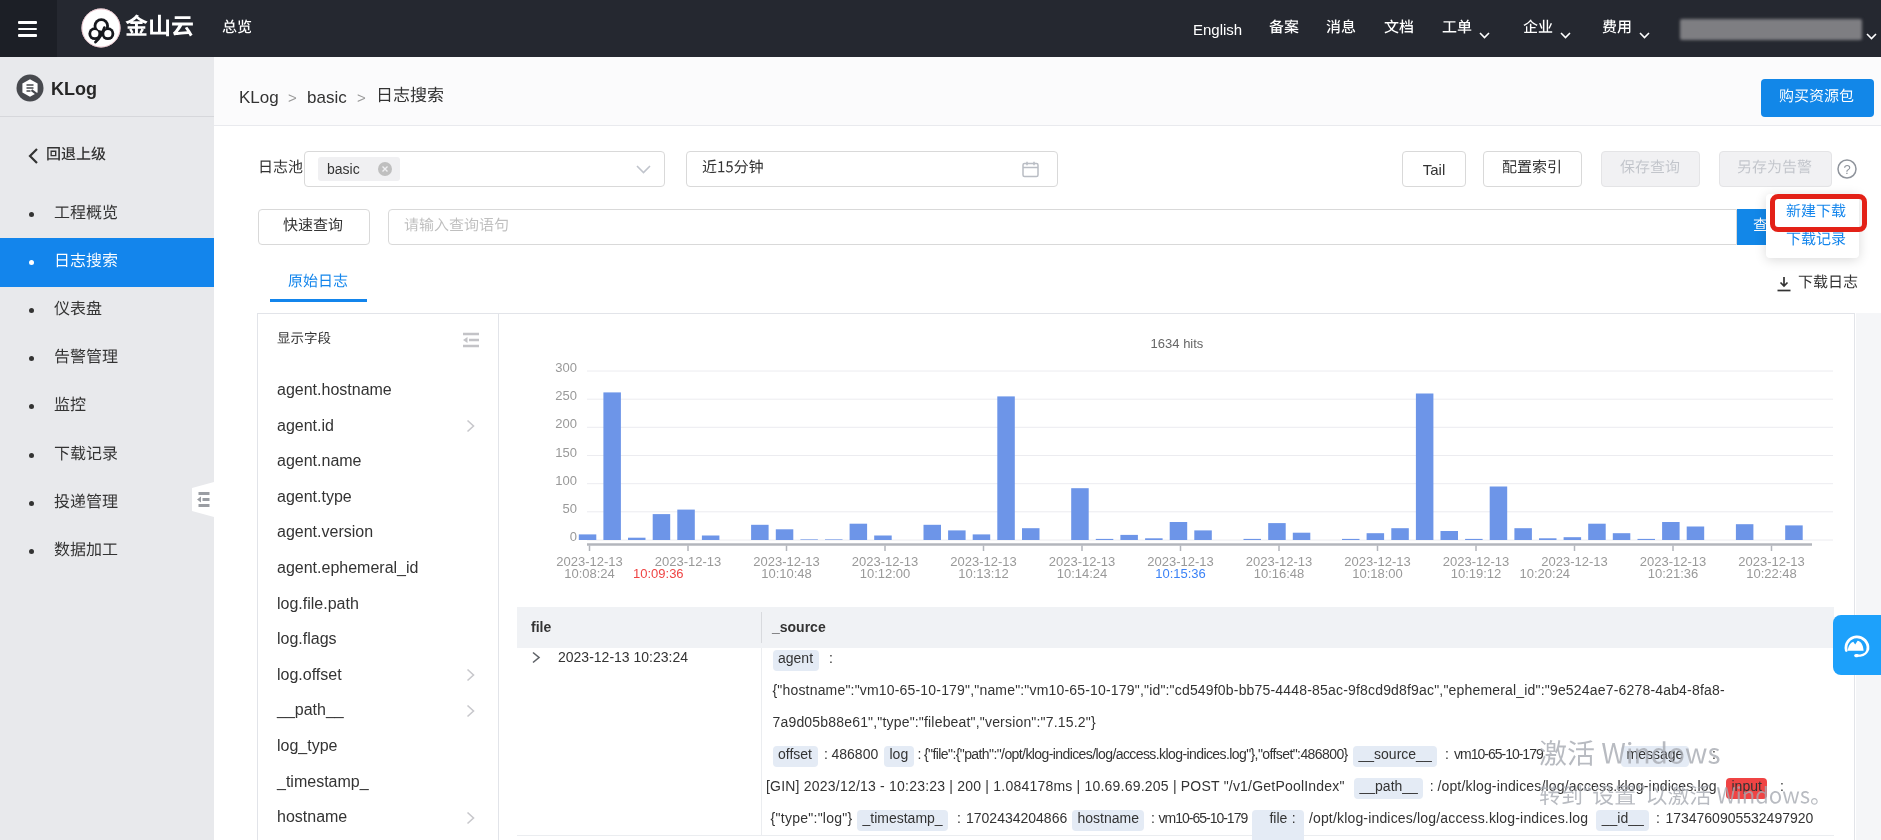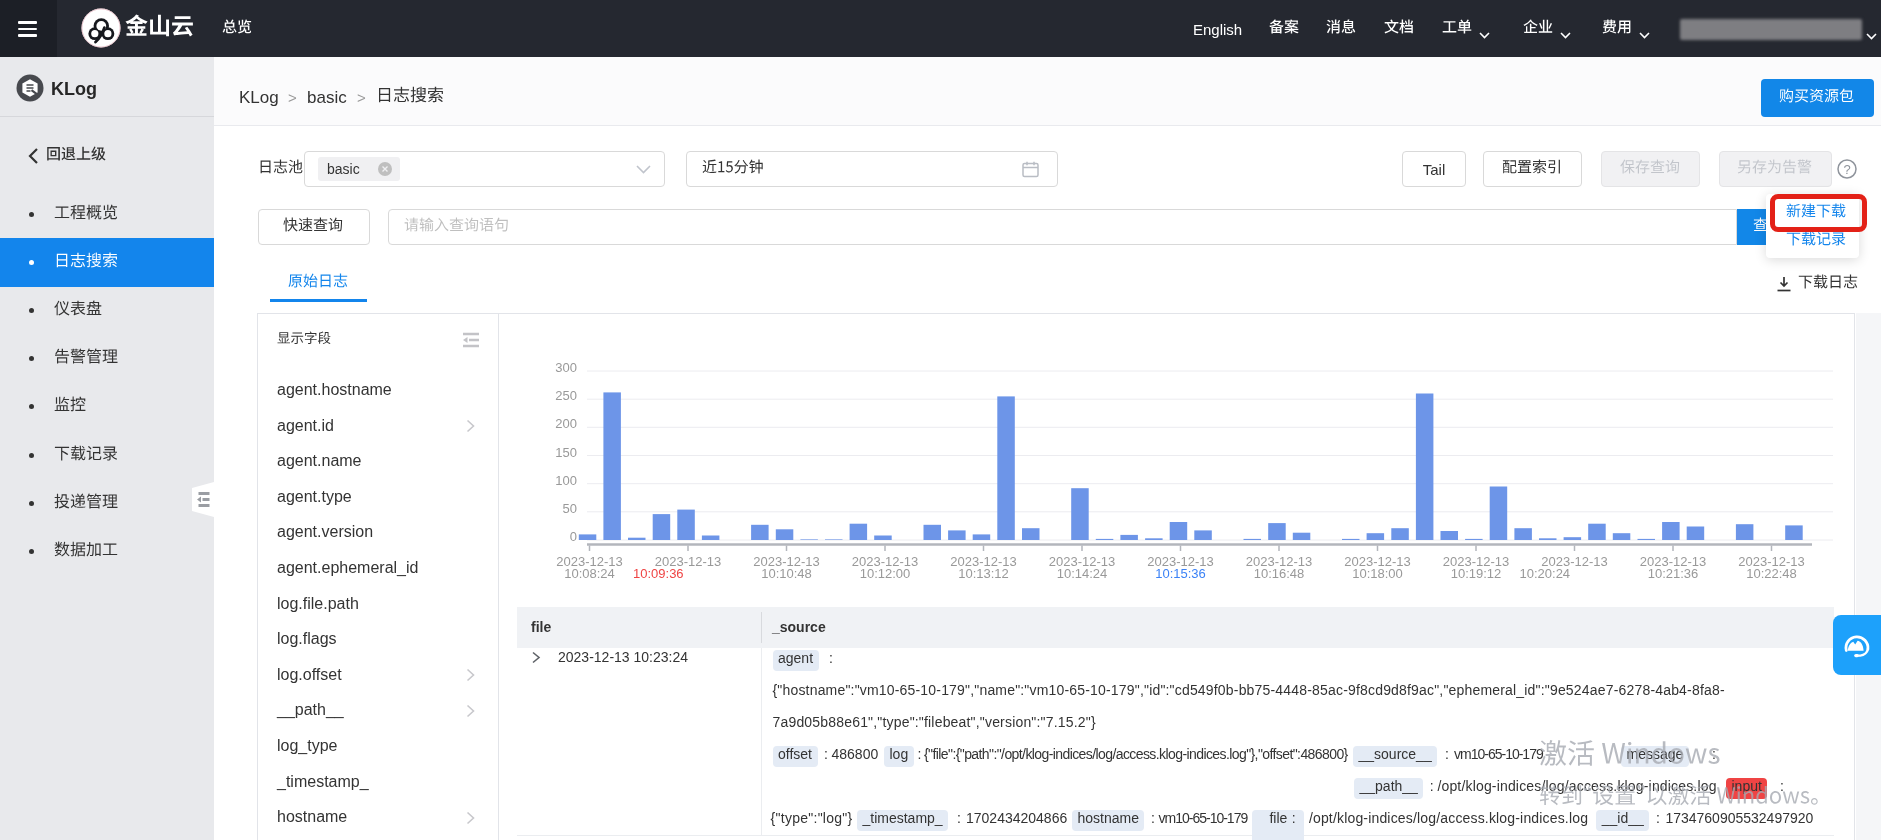--- a/index.html
+++ b/index.html
@@ -281,20 +281,21 @@
 <div style="position:absolute;left:277px;top:699.4px;font:normal 16px 'Liberation Sans', sans-serif;color:#333;line-height:22px;white-space:nowrap">__path__</div>
 <svg class="abs" style="left:466px;top:703.9px" width="9" height="14" xmlns="http://www.w3.org/2000/svg">
       <path d="M1.5 1.5l6 5.5-6 5.5" fill="none" stroke="#c8c8cc" stroke-width="1.6"></path>
     </svg>
 <div style="position:absolute;left:277px;top:735.0px;font:normal 16px 'Liberation Sans', sans-serif;color:#333;line-height:22px;white-space:nowrap">log_type</div>
 <div style="position:absolute;left:277px;top:770.6px;font:normal 16px 'Liberation Sans', sans-serif;color:#333;line-height:22px;white-space:nowrap">_timestamp_</div>
 <div style="position:absolute;left:277px;top:806.2px;font:normal 16px 'Liberation Sans', sans-serif;color:#333;line-height:22px;white-space:nowrap">hostname</div>
 <svg class="abs" style="left:466px;top:810.7px" width="9" height="14" xmlns="http://www.w3.org/2000/svg">
       <path d="M1.5 1.5l6 5.5-6 5.5" fill="none" stroke="#c8c8cc" stroke-width="1.6"></path>
     </svg>
+<div style="position:absolute;left:499px;top:333.5px;font:normal 13px 'Liberation Sans', sans-serif;color:#666;line-height:19px;white-space:nowrap;width:1356px;text-align:center">1634 hits</div>
 <svg class="abs" style="left:499px;top:360px" width="1356" height="232" xmlns="http://www.w3.org/2000/svg">
       <line x1="88" y1="180.0" x2="1334" y2="180.0" stroke="#ececf0" stroke-width="1"></line>
       <line x1="88" y1="151.8" x2="1334" y2="151.8" stroke="#ececf0" stroke-width="1"></line>
       <line x1="88" y1="123.7" x2="1334" y2="123.7" stroke="#ececf0" stroke-width="1"></line>
       <line x1="88" y1="95.5" x2="1334" y2="95.5" stroke="#ececf0" stroke-width="1"></line>
       <line x1="88" y1="67.3" x2="1334" y2="67.3" stroke="#ececf0" stroke-width="1"></line>
       <line x1="88" y1="39.2" x2="1334" y2="39.2" stroke="#ececf0" stroke-width="1"></line>
       <line x1="88" y1="11.0" x2="1334" y2="11.0" stroke="#ececf0" stroke-width="1"></line>
       <line x1="88" y1="184.5" x2="1313" y2="184.5" stroke="#b3b6bc" stroke-width="2.5"></line>
       <line x1="90.5" y1="185.5" x2="90.5" y2="191.0" stroke="#b3b6bc" stroke-width="1.5"></line>
@@ -405,20 +406,21 @@
 <div style="position:absolute;left:824px;top:745.5px;height:21px;line-height:21px;font:14px 'Liberation Sans',sans-serif;color:#333;white-space:nowrap">:</div>
 <div style="position:absolute;left:831.5px;top:745.5px;height:21px;line-height:21px;font:14px 'Liberation Sans',sans-serif;color:#333;white-space:nowrap">486800</div>
 <div style="position:absolute;left:884px;top:745.5px;height:21px;line-height:21px;background:#e4ebf5;border-radius:4px;padding:0 5.5px;font:14px 'Liberation Sans',sans-serif;color:#333;white-space:nowrap">log</div>
 <div style="position:absolute;left:917.5px;top:745.5px;height:21px;line-height:21px;font:14px 'Liberation Sans',sans-serif;color:#333;white-space:nowrap">:</div>
 <div style="position:absolute;left:924px;top:745.5px;height:21px;line-height:21px;font:14px 'Liberation Sans',sans-serif;color:#333;white-space:nowrap;letter-spacing:-0.59px">{"file":{"path":"/opt/klog-indices/log/access.klog-indices.log"},"offset":486800}</div>
 <div style="position:absolute;left:1353px;top:745.5px;height:21px;line-height:21px;background:#e4ebf5;border-radius:4px;padding:0 5.5px;font:14px 'Liberation Sans',sans-serif;color:#333;white-space:nowrap">__source__</div>
 <div style="position:absolute;left:1445px;top:745.5px;height:21px;line-height:21px;font:14px 'Liberation Sans',sans-serif;color:#333;white-space:nowrap">:</div>
 <div style="position:absolute;left:1454px;top:745.5px;height:21px;line-height:21px;font:14px 'Liberation Sans',sans-serif;color:#333;white-space:nowrap;letter-spacing:-1.0px">vm10-65-10-179</div>
 <div style="position:absolute;left:1621px;top:745.5px;height:21px;line-height:21px;background:#e4ebf5;border-radius:4px;padding:0 5.5px;font:14px 'Liberation Sans',sans-serif;color:#333;white-space:nowrap">message</div>
 <div style="position:absolute;left:1712px;top:745.5px;height:21px;line-height:21px;font:14px 'Liberation Sans',sans-serif;color:#333;white-space:nowrap">:</div>
+<div style="position:absolute;left:766px;top:777.5px;height:21px;line-height:21px;font:14px 'Liberation Sans',sans-serif;color:#333;white-space:nowrap;letter-spacing:0.21px">[GIN] 2023/12/13 - 10:23:23 | 200 | 1.084178ms | 10.69.69.205 | POST "/v1/GetPoolIndex"</div>
 <div style="position:absolute;left:1354px;top:777.5px;height:21px;line-height:21px;background:#e4ebf5;border-radius:4px;padding:0 5.5px;font:14px 'Liberation Sans',sans-serif;color:#333;white-space:nowrap">__path__</div>
 <div style="position:absolute;left:1429.7px;top:777.5px;height:21px;line-height:21px;font:14px 'Liberation Sans',sans-serif;color:#333;white-space:nowrap">:</div>
 <div style="position:absolute;left:1437.4px;top:777.5px;height:21px;line-height:21px;font:14px 'Liberation Sans',sans-serif;color:#333;white-space:nowrap;letter-spacing:0.17px">/opt/klog-indices/log/access.klog-indices.log</div>
 <div style="position:absolute;left:1726px;top:777.5px;height:21px;line-height:21px;background:#ef4444;border-radius:4px;padding:0 5.5px;font:14px 'Liberation Sans',sans-serif;color:#333;white-space:nowrap">input</div>
 <div style="position:absolute;left:1780px;top:777.5px;height:21px;line-height:21px;font:14px 'Liberation Sans',sans-serif;color:#333;white-space:nowrap">:</div>
 <div style="position:absolute;left:770.6px;top:809.5px;height:21px;line-height:21px;font:14px 'Liberation Sans',sans-serif;color:#333;white-space:nowrap;letter-spacing:0.26px">{"type":"log"}</div>
 <div style="position:absolute;left:857px;top:809.5px;height:21px;line-height:21px;background:#e4ebf5;border-radius:4px;padding:0 5.5px;font:14px 'Liberation Sans',sans-serif;color:#333;white-space:nowrap">_timestamp_</div>
 <div style="position:absolute;left:957px;top:809.5px;height:21px;line-height:21px;font:14px 'Liberation Sans',sans-serif;color:#333;white-space:nowrap">:</div>
 <div style="position:absolute;left:966px;top:809.5px;height:21px;line-height:21px;font:14px 'Liberation Sans',sans-serif;color:#333;white-space:nowrap">1702434204866</div>
 <div style="position:absolute;left:1072px;top:809.5px;height:21px;line-height:21px;background:#e4ebf5;border-radius:4px;padding:0 5.5px;font:14px 'Liberation Sans',sans-serif;color:#333;white-space:nowrap">hostname</div>

